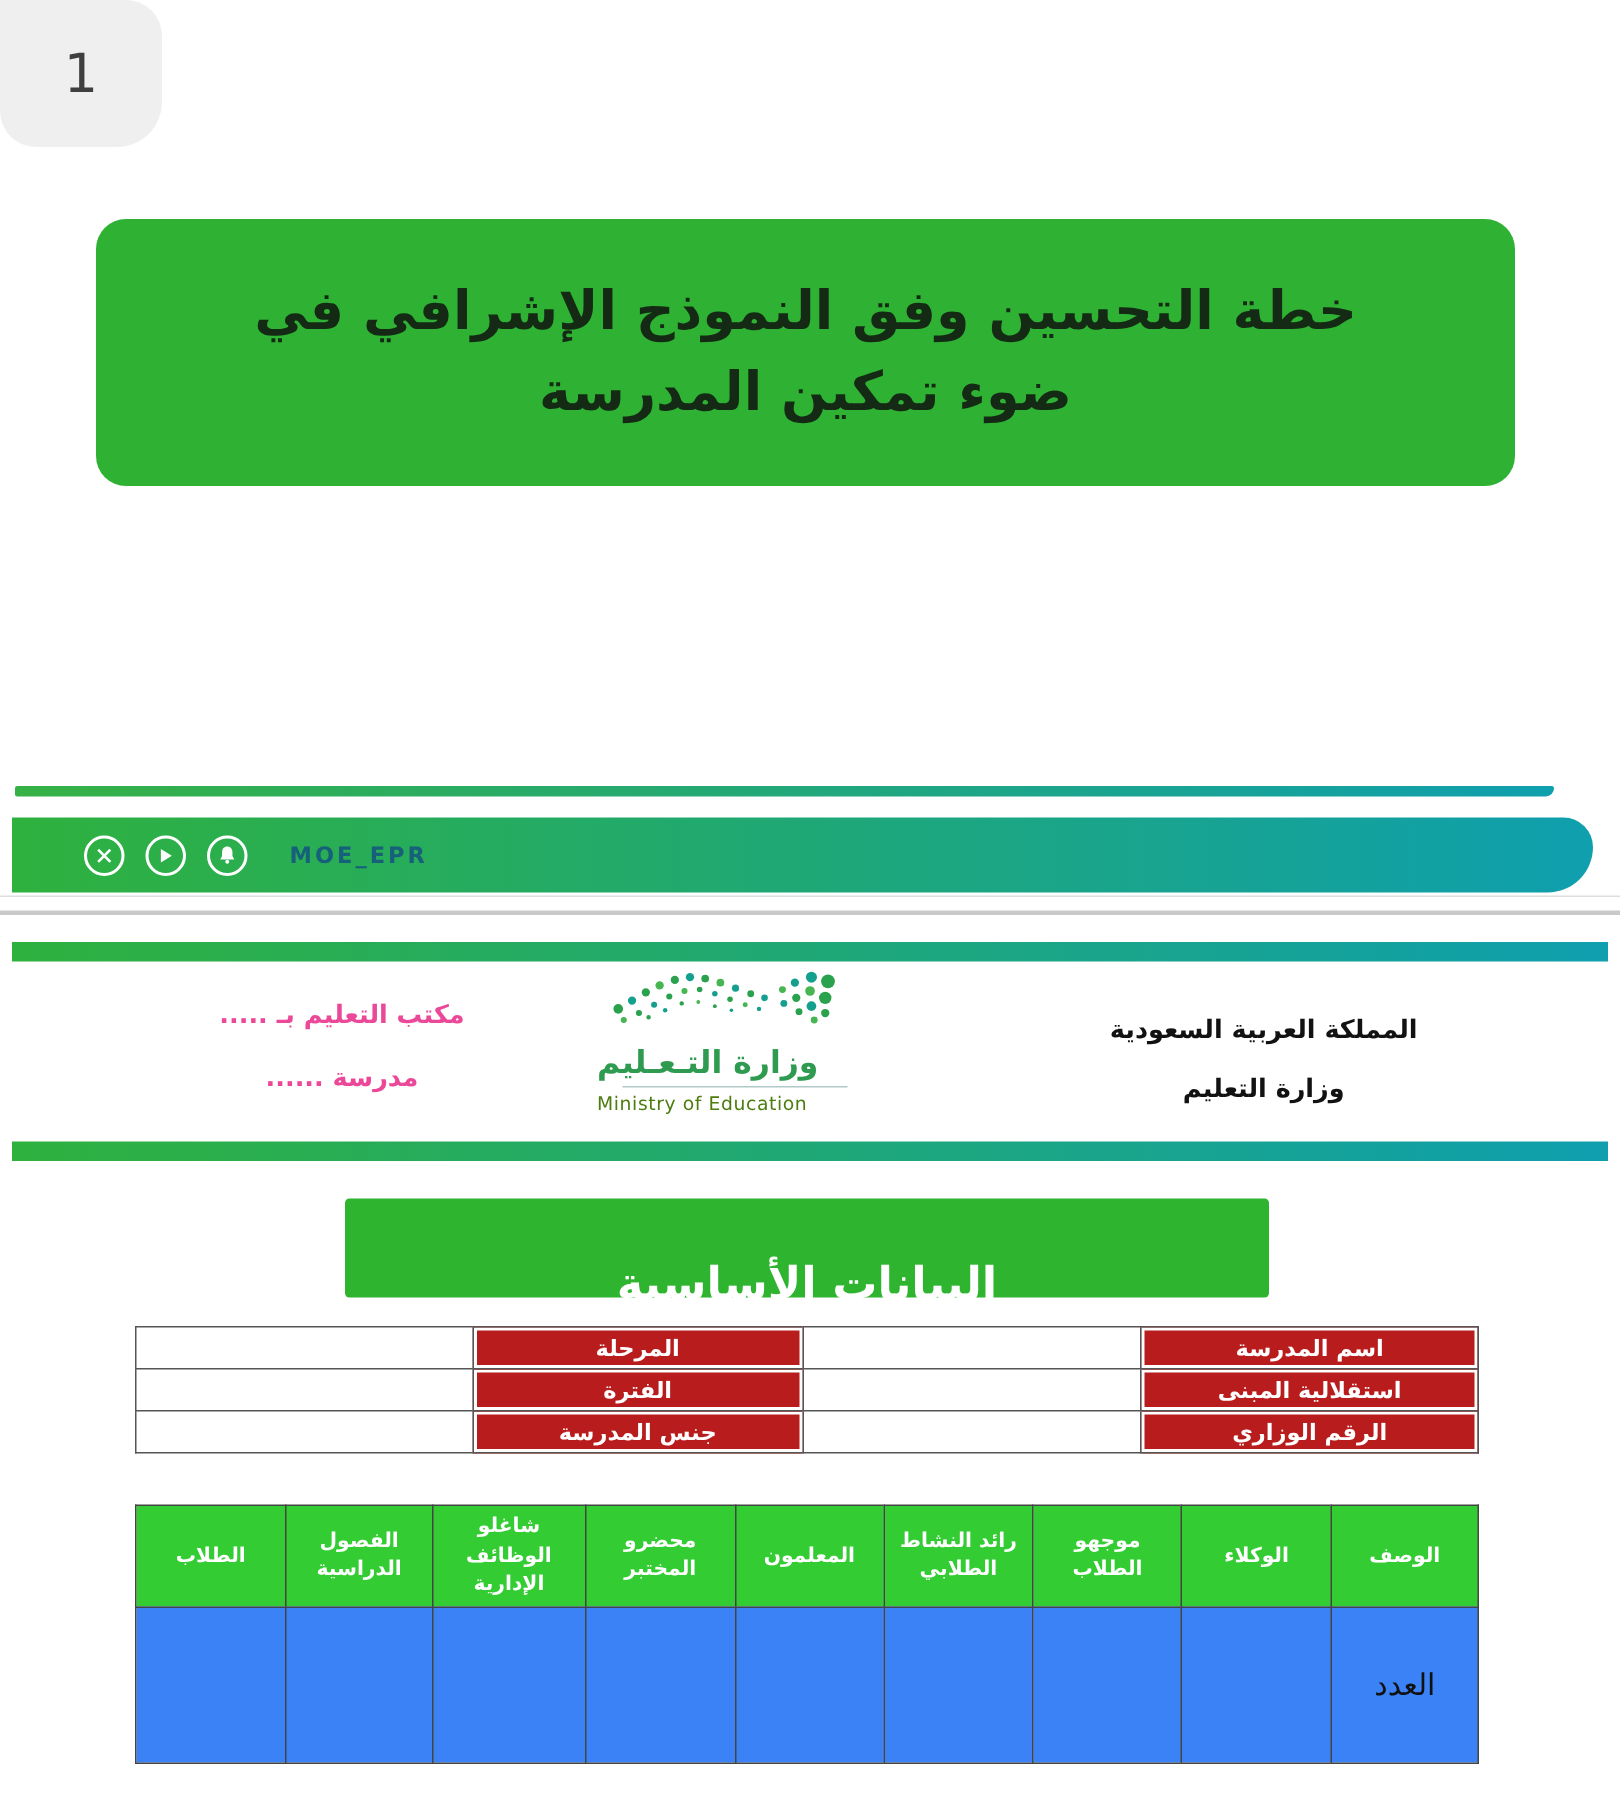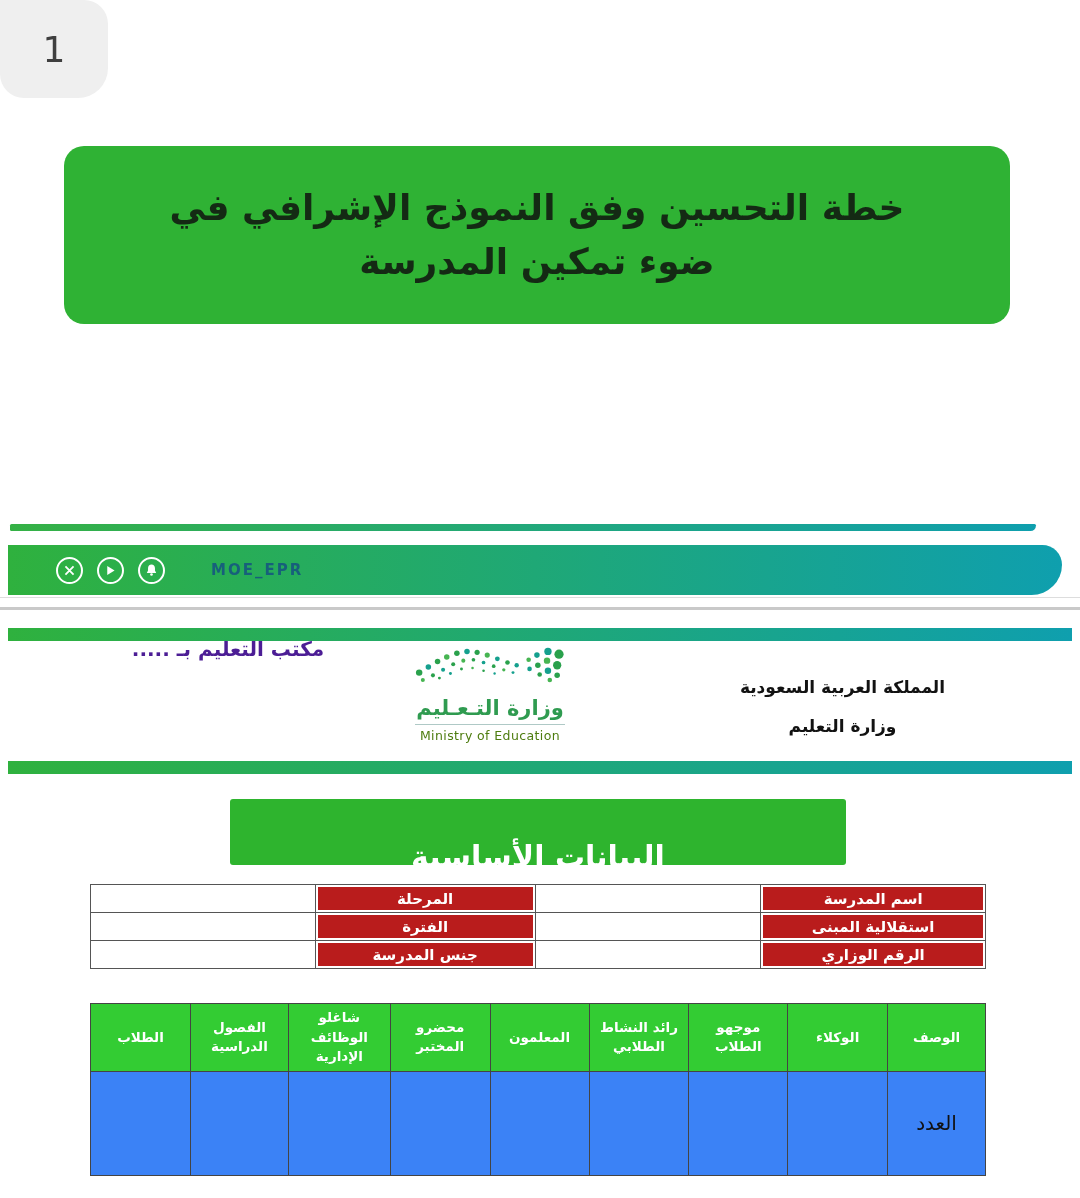--- a/index.html
+++ b/index.html
@@ -38,47 +38,47 @@
     position:absolute; left:8px; top:545px; width:1054px; height:50px;
     background:linear-gradient(to right,#2fb13e,#0f9fae);
     border-radius:0 22px 34px 0;
     display:flex; align-items:center; padding-left:48px; gap:14px;
   }
   .icon-circle {
     width:27px; height:27px; border:2px solid #ffffff; border-radius:50%;
     display:flex; align-items:center; justify-content:center; flex:0 0 auto;
   }
   .social-handle {
-    margin-left:32px; font-size:15px; font-weight:bold; color:#17607b;
+    margin-left:14px; font-size:15px; font-weight:bold; color:#17607b;
     letter-spacing:2px;
   }
 
   
   .divider-a { position:absolute; left:0; top:597px; width:1080px; height:1px; background:#dddddd; }
   .divider-b { position:absolute; left:0; top:607px; width:1080px; height:3px; background:#c9c9c9; }
 
   
   .lh-bar-top, .lh-bar-bottom {
     position:absolute; left:8px; width:1064px; height:13px;
     background:linear-gradient(to right,#2fb13e,#0f9fae);
   }
   .lh-bar-top { top:628px; }
   .lh-bar-bottom { top:761px; }
   .lh-right {
     position:absolute; left:700px; top:668px; width:285px;
     direction:rtl; text-align:center; font-size:17px; font-weight:bold;
     color:#121212; line-height:39px;
   }
   .lh-left {
-    position:absolute; left:128px; top:628px; width:200px;
-    direction:rtl; text-align:center; font-size:20px; font-weight:bold;
-    color:#4c1d95; line-height:42px;
+    position:absolute; left:128px; top:656px; width:200px;
+    direction:rtl; text-align:center; font-size:17px; font-weight:bold;
+    color:#ec4899; line-height:42px;
   }
   .moe-logo {
-    position:absolute; left:398px; top:645px; width:184px; text-align:center;
+    position:absolute; left:398px; top:645px; width:184px; text-align:left;
   }
   .moe-logo .ar {
     direction:rtl; font-size:21px; font-weight:bold; color:#2f9b50; margin-top:1px;
   }
   .moe-logo .rule { width:150px; height:1px; background:#afc9c6; margin:4px auto 3px auto; }
   .moe-logo .en { font-size:12.5px; color:#4d7c0f; letter-spacing:0.4px; }
 
   
   .section-banner {
     position:absolute; left:230px; top:799px; width:616px; height:66px;
@@ -204,20 +204,21 @@
           <circle cx="90" cy="31" r="1.3" fill="#15a08e"></circle>
       </g>
     </svg>
     <div class="ar">وزارة التـعـليم</div>
     <div class="rule"></div>
     <div class="en">Ministry of Education</div>
   </div>
 
   <div class="lh-left">
     <div>مكتب التعليم بـ .....</div>
+    <div>مدرسة ......</div>
   </div>
 
   <div class="lh-bar-bottom"></div>
 
   <div class="section-banner">
     <div class="t">البيانات الأساسية</div>
   </div>
 
   <table class="basic-table" dir="rtl">
     <tbody>

